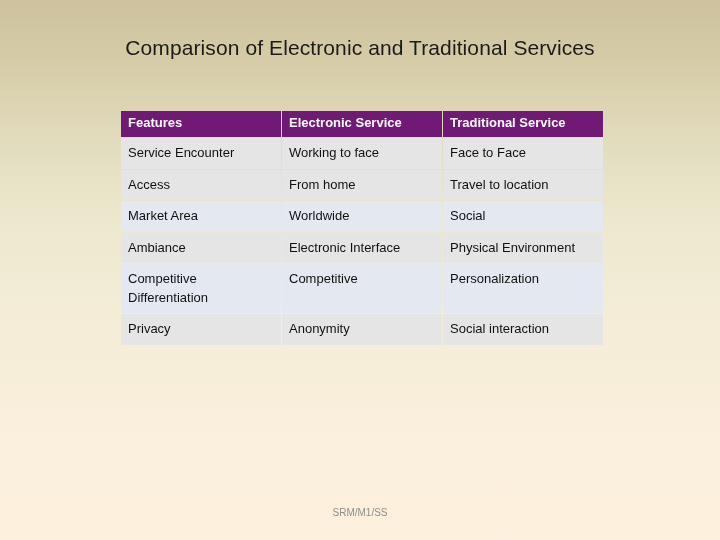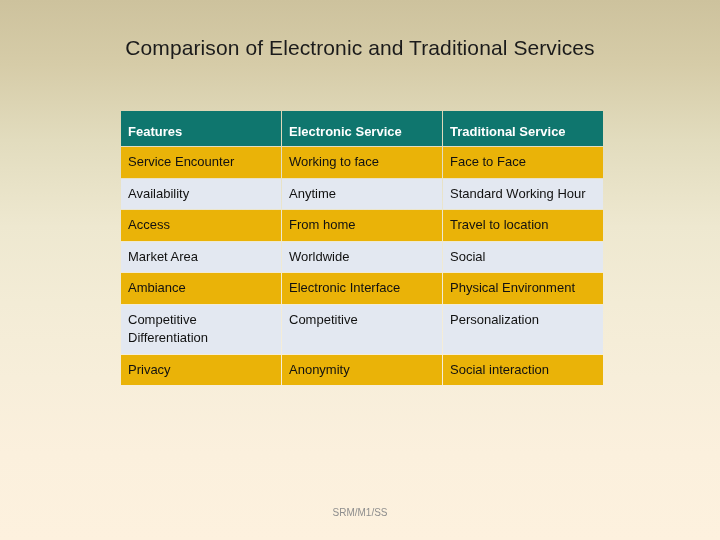--- a/index.html
+++ b/index.html
@@ -53,29 +53,29 @@
     vertical-align: top;
     text-align: left;
     line-height: 1.42;
     font-weight: normal;
   }
   .comparison-table col.c1 { width: 160px; }
   .comparison-table col.c2 { width: 160px; }
   .comparison-table col.c3 { width: 160px; }
 
   .head-row th {
-    background: #0f766e;
+    background: #701a75;
     color: #ffffff;
     font-weight: bold;
-    padding-top: 12px;
+    padding-top: 3px;
     padding-bottom: 5px;
     font-size: 13px;
   }
   .row-dark td {
-    background: #eab308;
+    background: #e5e5e5;
     color: #111111;
   }
   .row-light td {
     background: #e3e8f1;
     color: #111111;
   }
   .footer-note {
     position: absolute;
     left: 0;
     top: 507px;
@@ -104,25 +104,20 @@
         <th>Electronic Service</th>
         <th>Traditional Service</th>
       </tr>
     </thead>
     <tbody>
       <tr class="row-dark">
         <td>Service Encounter</td>
         <td>Working to face</td>
         <td>Face to Face</td>
       </tr>
-      <tr class="row-light">
-        <td>Availability</td>
-        <td>Anytime</td>
-        <td>Standard Working Hour</td>
-      </tr>
       <tr class="row-dark">
         <td>Access</td>
         <td>From home</td>
         <td>Travel to location</td>
       </tr>
       <tr class="row-light">
         <td>Market Area</td>
         <td>Worldwide</td>
         <td>Social</td>
       </tr>

